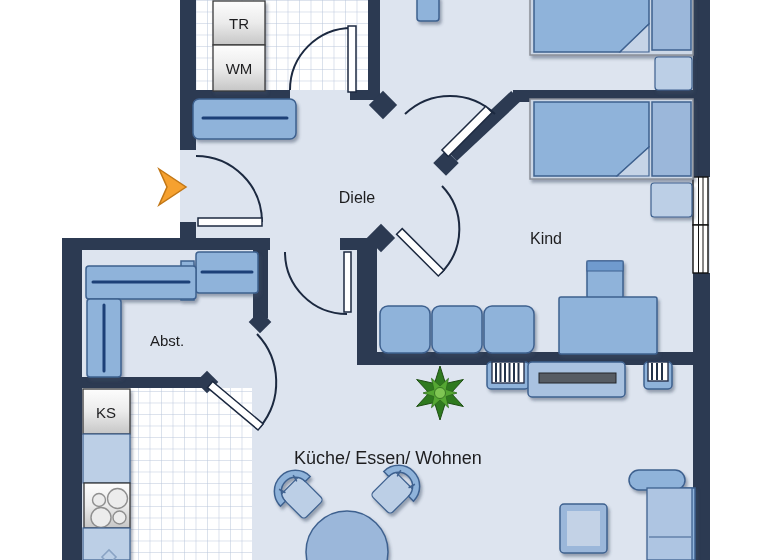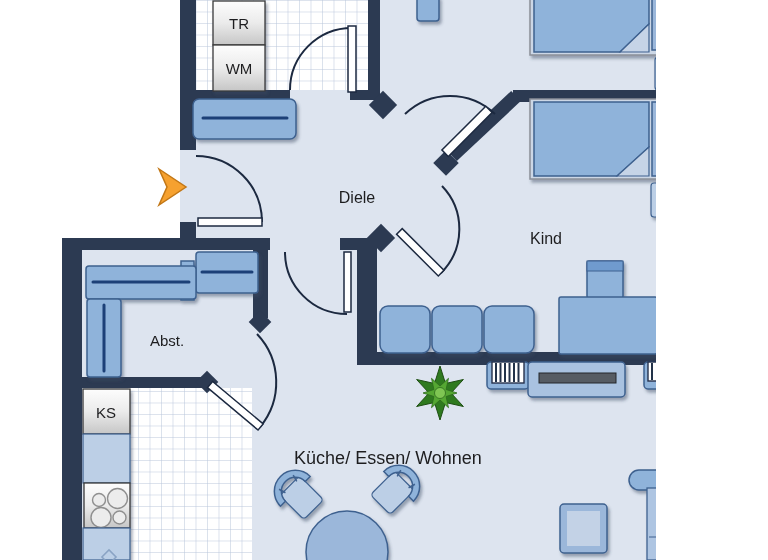--- a/index.html
+++ b/index.html
@@ -1,16 +1,16 @@
 <!DOCTYPE html>
 <html style="--wall: #2c3a52; --floor: #dde4ef; --tile: #ffffff; --tile-grid: #b9c6dc; --outline: #1c2940; --furniture: #8fb3da; --furniture-light: #bccfe6; --furniture-border: #3e618f; --furniture-accent: #1d3f77; --appliance-border: #3a3a3a; --window-frame: #111111; --tv: #565b63; --entrance-arrow: #f6a12f; --entrance-arrow-border: #c27716; --plant-dark: #2f7a1f; --plant-mid: #55a733; --plant-light: #7fc653; --text: #1d1d1f;"><head>
 <meta charset="utf-8">
 <style>
   html,body{margin:0;padding:0;background:#ffffff;}
-  .stage{position:relative;width:656px;height:560px;background:#ffffff;overflow:hidden;}
+  .stage{position:relative;width:768px;height:560px;background:#ffffff;overflow:hidden;}
   .wall{fill:var(--wall,#2c3a52);}
   .wall-ln{stroke:var(--wall,#2c3a52);fill:none;}
   .floor{fill:var(--floor,#dde4ef);}
   .arc{fill:none;stroke:var(--outline,#1c2940);stroke-width:2;}
   .leaf{fill:#ffffff;stroke:var(--outline,#1c2940);stroke-width:1.5;}
   .furn{fill:var(--furniture,#8fb3da);stroke:var(--furniture-border,#3e618f);stroke-width:1.5;}
   .furnL{fill:var(--furniture-light,#bccfe6);stroke:var(--furniture-border,#3e618f);stroke-width:1.2;}
   .furnM{fill:#9bb7da;stroke:var(--furniture-border,#3e618f);stroke-width:1.5;}
   .hline{stroke:var(--furniture-accent,#1d3f77);stroke-width:3;stroke-linecap:round;fill:none;}
   .appl{fill:url(#gAppl);stroke:var(--appliance-border,#3a3a3a);stroke-width:1.3;}

